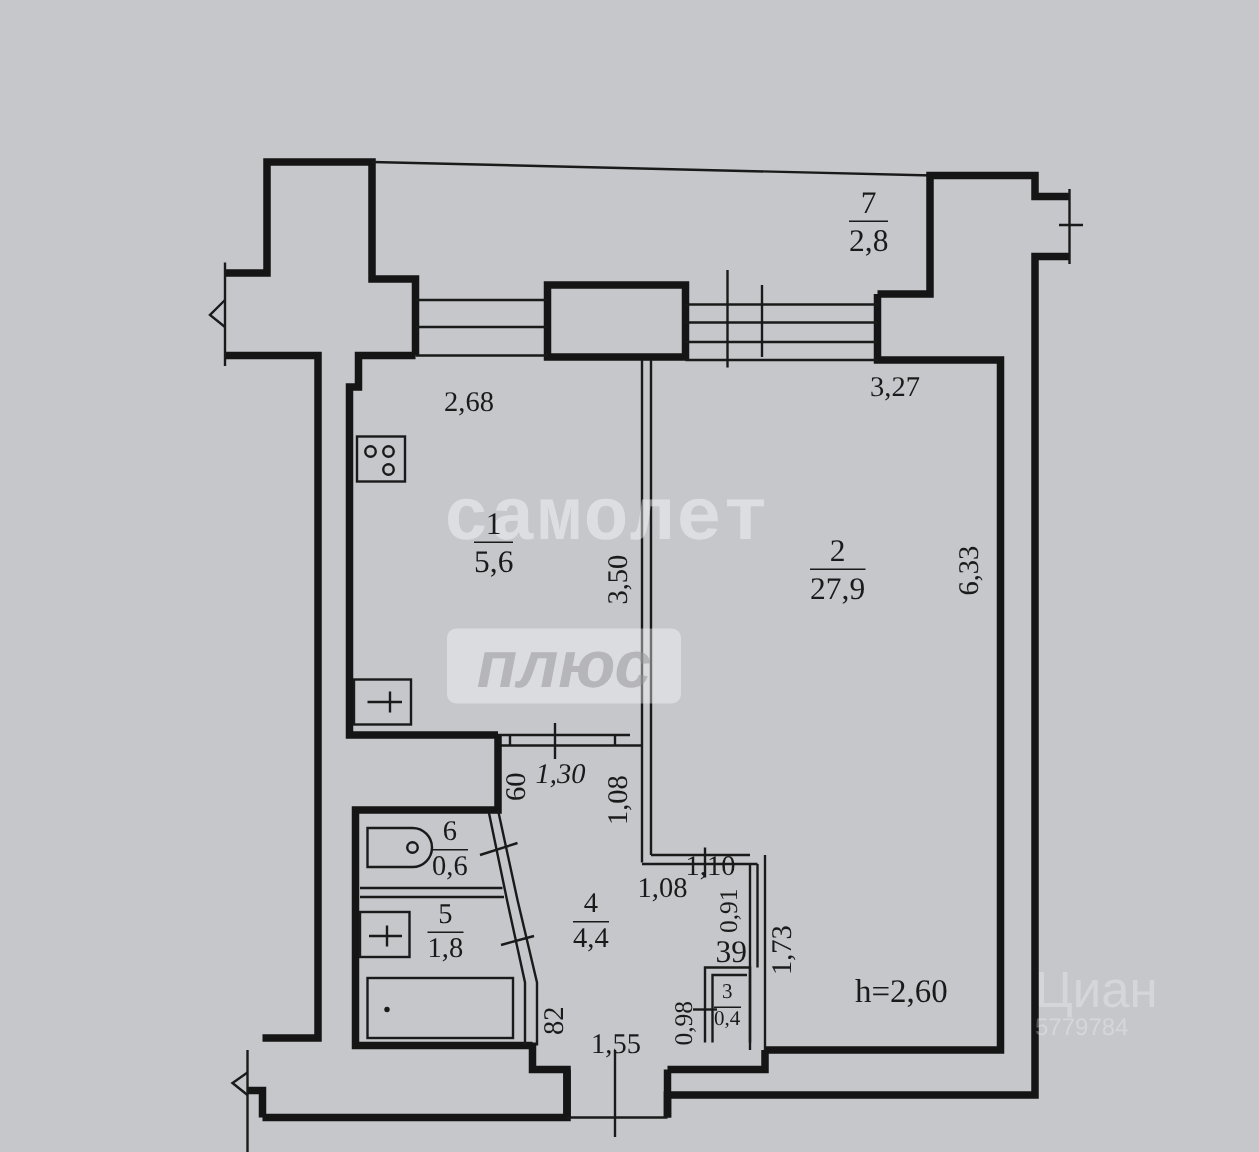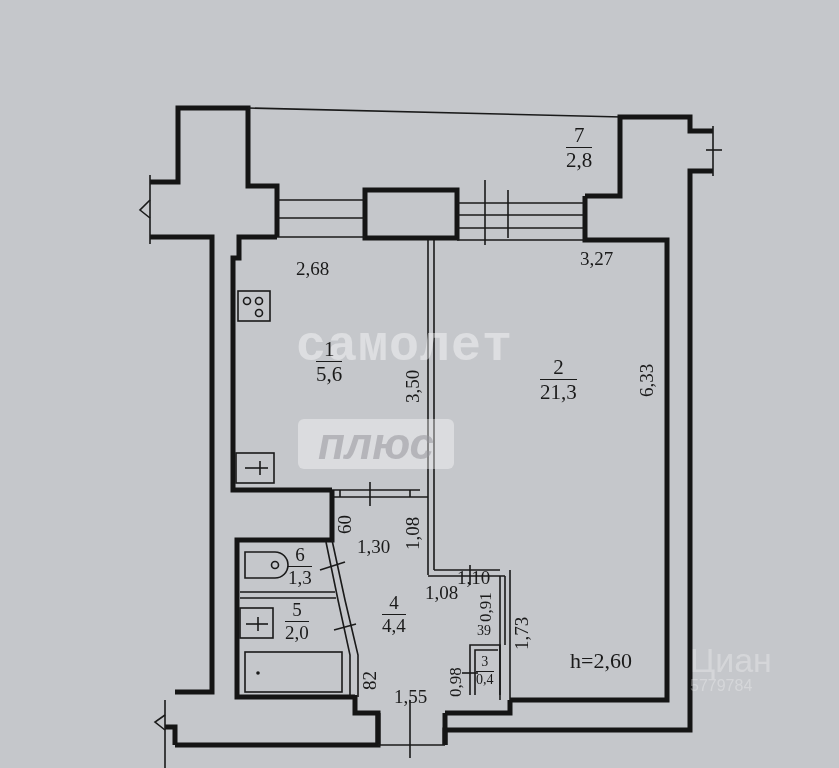--- a/index.html
+++ b/index.html
@@ -153,47 +153,47 @@
 <div class="room" style="left:566px; top:124px;">
   <span class="num">7</span>
   <span class="area">2,8</span>
 </div>
 <div class="room" style="left:316px; top:338px;">
   <span class="num">1</span>
   <span class="area">5,6</span>
 </div>
 <div class="room" style="left:540px; top:356px;">
   <span class="num">2</span>
-  <span class="area">21,3</span>
+  <span class="area">27,9</span>
 </div>
 <div class="room" style="left:288px; top:545px; font-size:19px;">
   <span class="num">6</span>
-  <span class="area">1,3</span>
+  <span class="area">0,6</span>
 </div>
 <div class="room" style="left:285px; top:600px; font-size:19px;">
   <span class="num">5</span>
-  <span class="area">2,0</span>
+  <span class="area">1,8</span>
 </div>
 <div class="room" style="left:382px; top:593px; font-size:19px;">
   <span class="num">4</span>
   <span class="area">4,4</span>
 </div>
 <div class="room" style="left:476px; top:655px; font-size:14px;">
   <span class="num" style="padding:0 1px 1px;">3</span>
   <span class="area">0,4</span>
 </div>
 
 <div class="lbl" style="left:296px; top:259px;">2,68</div>
 <div class="lbl" style="left:556px; top:249px;margin-left:24px;">3,27</div>
 <div class="lbl vert" style="left:403px; top:403px;">3,50</div>
 <div class="lbl vert" style="left:637px; top:397px;">6,33</div>
-<div class="lbl" style="left:357px; top:537px;">1,30</div>
+<div class="lbl" style="left:357px; top:507px;font-style:italic;">1,30</div>
 <div class="lbl vert" style="left:335px; top:534px;">60</div>
 <div class="lbl vert" style="left:403px; top:550px;">1,08</div>
 <div class="lbl" style="left:457px; top:568px;">1,10</div>
 <div class="lbl" style="left:425px; top:583px;">1,08</div>
 <div class="lbl vert" style="left:477px; top:622px; font-size:17px;">0,91</div>
-<div class="lbl" style="left:477px; top:624px; font-size:14px;">39</div>
+<div class="lbl" style="left:477px; top:624px; font-size:21px;">39</div>
 <div class="lbl vert" style="left:512px; top:650px;">1,73</div>
 <div class="lbl vert" style="left:447px; top:697px; font-size:17px;">0,98</div>
 <div class="lbl vert" style="left:360px; top:690px;">82</div>
 <div class="lbl" style="left:394px; top:687px;">1,55</div>
 <div class="lbl" style="left:570px; top:650px; font-size:22px;">h=2,60</div>
 
 </body></html>

